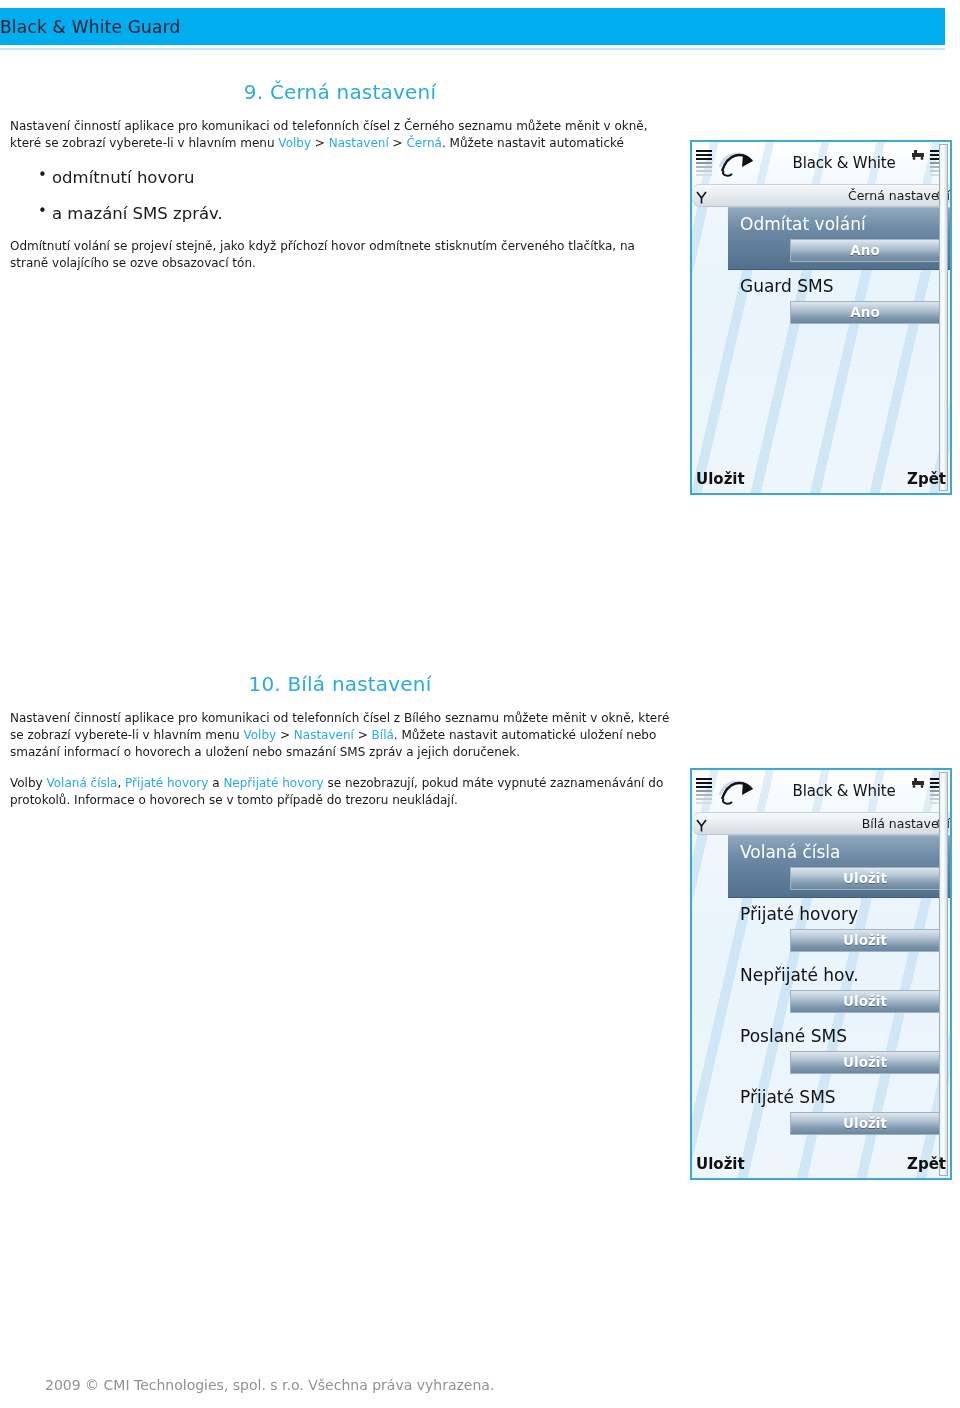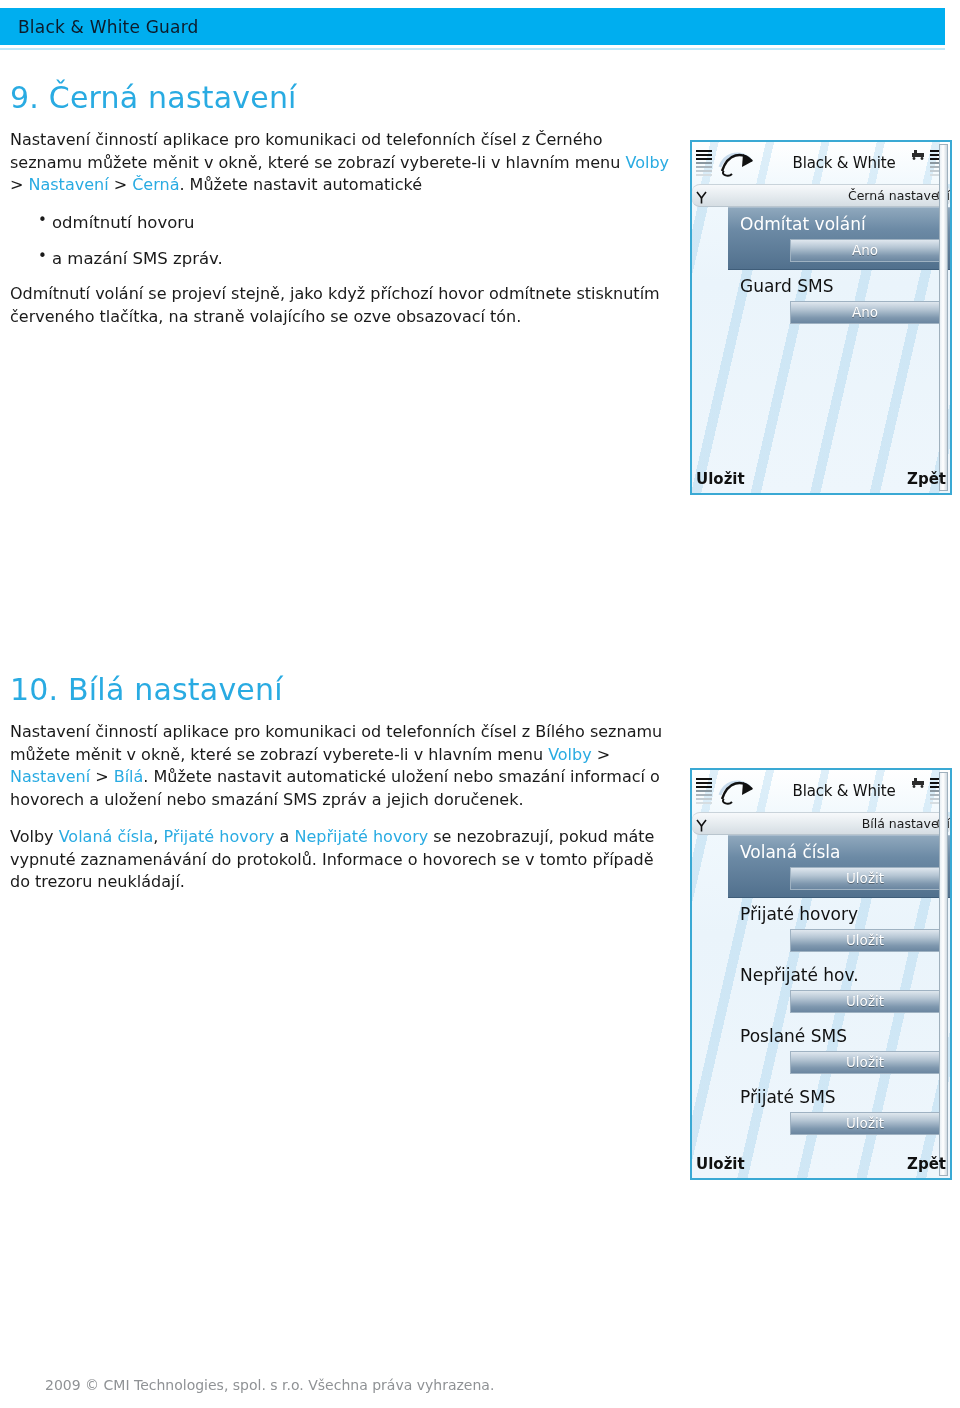--- a/index.html
+++ b/index.html
@@ -12,35 +12,36 @@
     overflow:hidden;
   }
   
   .banner{
     position:absolute;left:0;top:8px;width:945px;height:37px;
     background:#00aeef;
     display:flex;align-items:center;
   }
   .banner-title{
     font-size:17px;color:#0d1b2a;font-weight:400;
-    padding-left:18px;letter-spacing:0.2px;
+    letter-spacing:0.2px;
   }
   .banner-rule{
     position:absolute;left:0;top:48px;width:945px;height:2px;background:#bfe9fa;
   }
   
   .doc{position:absolute;left:0;top:0;width:960px;height:1408px;}
   .textcol{position:absolute;left:10px;width:660px;}
   h1.section{
     color:#29abe2;
-    font-size:30px;font-weight:400;margin:0 0 14px 0;
+    font-size:20px;font-weight:400;margin:0 0 14px 0;
     letter-spacing:0.2px;
+    text-align:center;
   }
   p.body{
-    font-size:16px;line-height:1.42;margin:0 0 14px 0;color:#1a1a1a;
+    font-size:12px;line-height:1.42;margin:0 0 14px 0;color:#1a1a1a;
   }
   ul.bullets{margin:0 0 8px 0;padding:0 0 0 28px;list-style:none;}
   ul.bullets li{
     font-size:16.5px;line-height:1.45;margin:0 0 12px 0;position:relative;padding-left:14px;
   }
   ul.bullets li:before{
     content:"\2022";position:absolute;left:0;top:-1px;font-size:15px;color:#1a1a1a;
   }
   .lnk{color:#29abe2;}
   
@@ -106,21 +107,21 @@
   .row.sel{
     background:linear-gradient(180deg,#8fa8bd 0%,#6c8aa5 35%,#51708d 100%);
     border-top:1px solid #a9bccd;border-bottom:1px solid #3f5d79;
   }
   .row-label{font-size:17px;line-height:1.35;color:#111;padding:2px 0 3px 2px;}
   .row.sel .row-label{color:#ffffff;}
   .row-value{
     margin-left:52px;height:21px;border:1px solid #9fb2c2;
     background:linear-gradient(180deg,#dfe7ee 0%,#b6c6d4 35%,#7e97ae 75%,#6b86a0 100%);
     display:flex;align-items:center;justify-content:center;
-    font-size:13.5px;color:#ffffff;font-weight:400;
+    font-size:13.5px;color:#ffffff;font-weight:700;
     text-shadow:0 1px 0 rgba(0,0,0,0.35);
   }
   .scrollbar{
     position:absolute;right:2px;top:2px;bottom:2px;width:7px;
     background:linear-gradient(90deg,#e9eff4,#ffffff 45%,#cfd9e1);
     border:1px solid #9fb0bd;
   }
   .ph-soft{
     position:absolute;left:0;right:0;bottom:0;height:28px;
     display:flex;align-items:center;justify-content:space-between;

